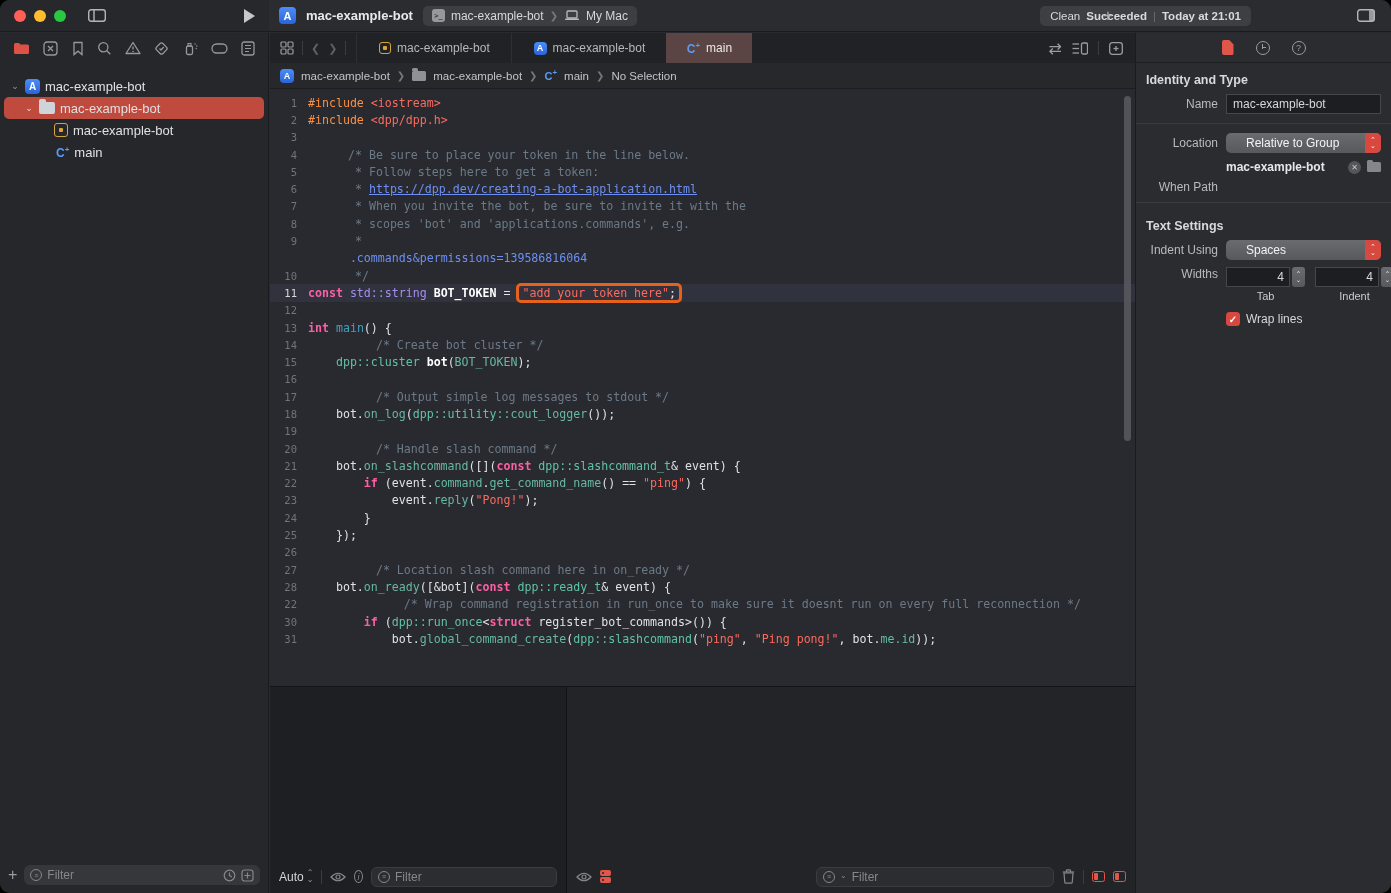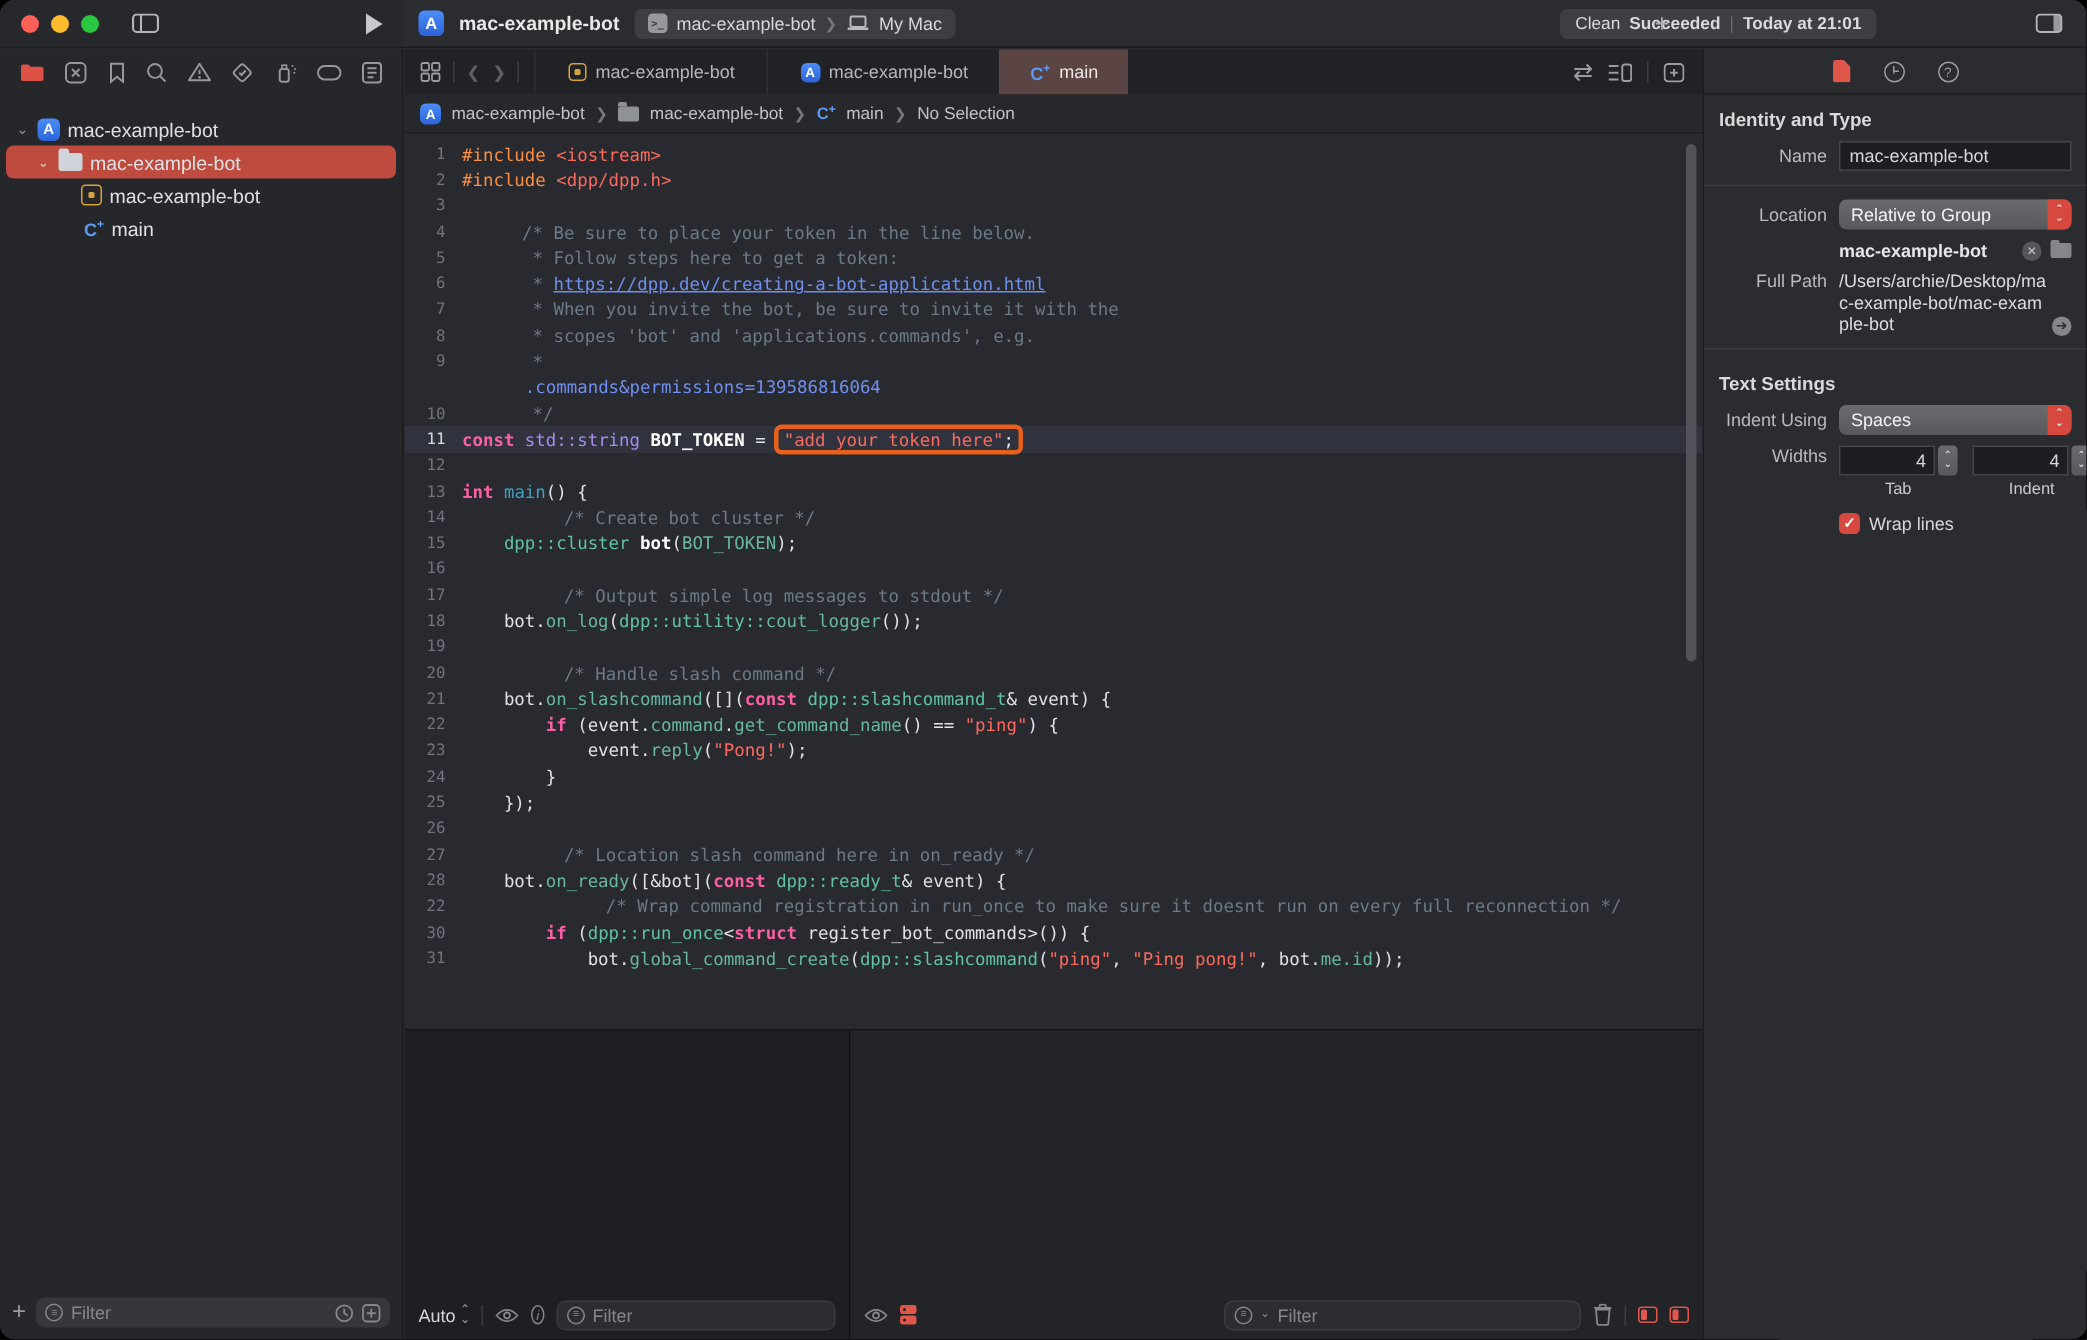--- a/index.html
+++ b/index.html
@@ -110,21 +110,21 @@
   .insp-tabs{ height:30px; display:flex; align-items:center; justify-content:center; gap:22px; border-bottom:1px solid #1d1e20; }
   .doc-ico{ width:12px; height:15px; background:#e0564a; border-radius:2px; position:relative; clip-path:polygon(0 0,65% 0,100% 30%,100% 100%,0 100%); }
   .clock-ico{ width:14px; height:14px; border:1.4px solid #9b9c9f; border-radius:50%; position:relative; }
   .clock-ico:before{ content:""; position:absolute; left:5.5px; top:2.5px; width:1.4px; height:4.5px; background:#9b9c9f; }
   .clock-ico:after{ content:""; position:absolute; left:5.5px; top:5.5px; width:4px; height:1.4px; background:#9b9c9f; }
   .help-ico{ width:14px; height:14px; border:1.4px solid #9b9c9f; border-radius:50%; color:#9b9c9f; font-size:9px; display:inline-flex; align-items:center; justify-content:center; }
   .insp-section{ padding:10px 10px 4px 10px; font-weight:bold; font-size:12.5px; color:#d8d9db; }
   .insp-row{ display:flex; align-items:center; padding:3px 10px; }
   .insp-label{ width:72px; text-align:right; margin-right:8px; color:#b9babd; flex:none; }
   .insp-field{ flex:1; height:20px; background:#1d1e21; border:1px solid #46474b; color:#d6d7d9; font-size:12px; padding:0 6px; font-family:"Liberation Sans",sans-serif; outline:none; min-width:0; }
-  .dropdown{ flex:1; height:20px; background:linear-gradient(#6a6b6f,#58595d); border-radius:5px; display:flex; align-items:center; padding-left:8px; color:#f2f3f5; position:relative; }
+  .dropdown{ flex:1; height:20px; background:linear-gradient(#6a6b6f,#58595d); border-radius:5px; display:flex; align-items:center; padding-left:20px; color:#f2f3f5; position:relative; }
   .dd-stepper{ position:absolute; right:0; top:0; width:16px; height:20px; background:#d7483e; border-radius:0 5px 5px 0; display:flex; flex-direction:column; align-items:center; justify-content:center; color:#fff; font-size:7px; line-height:.9; }
   .group-row{ display:flex; align-items:center; gap:6px; padding:4px 10px 4px 90px; }
   .group-name{ font-weight:bold; color:#e6e7e9; flex:1; }
   .clear-ico{ width:13px; height:13px; border-radius:50%; background:#55565a; color:#c9c9cc; font-size:8px; display:inline-flex; align-items:center; justify-content:center; }
   .insp-divider{ height:1px; background:#3a3b3e; margin:6px 0; }
   .fullpath-row{ display:flex; padding:2px 10px; }
   .fullpath-val{ flex:1; color:#dcdde0; line-height:14.5px; word-break:break-all; position:relative; padding-right:16px; }
   .circle-arrow{ position:absolute; right:0; bottom:0; width:13px; height:13px; border-radius:50%; background:#85868a; color:#2b2c2f; font-size:9px; display:inline-flex; align-items:center; justify-content:center; }
   .widths-row{ display:flex; align-items:flex-start; padding:4px 10px; }
   .width-group{ display:flex; flex-direction:column; align-items:center; margin-right:10px; }
@@ -484,25 +484,21 @@
       </span>
     </div>
 
     <div class="group-row">
       <span class="group-name">mac-example-bot</span>
       <span class="clear-ico">✕</span>
       <span class="jb-folder" style="background:#85868a;"></span>
     </div>
 
     <div class="fullpath-row">
-      <span class="insp-label">Full Path</span>
-      <span class="fullpath-val">
-        <span>/Users/archie/Desktop/mac-example-bot/mac-example-bot</span>
-        <span class="circle-arrow">➔</span>
-      </span>
+      <span class="insp-label">When Path</span>
     </div>
     <div class="insp-divider"></div>
 
     <div class="insp-section">Text Settings</div>
 
     <div class="insp-row">
       <span class="insp-label">Indent Using</span>
       <span class="dropdown">
         <span>Spaces</span>
         <span class="dd-stepper">

